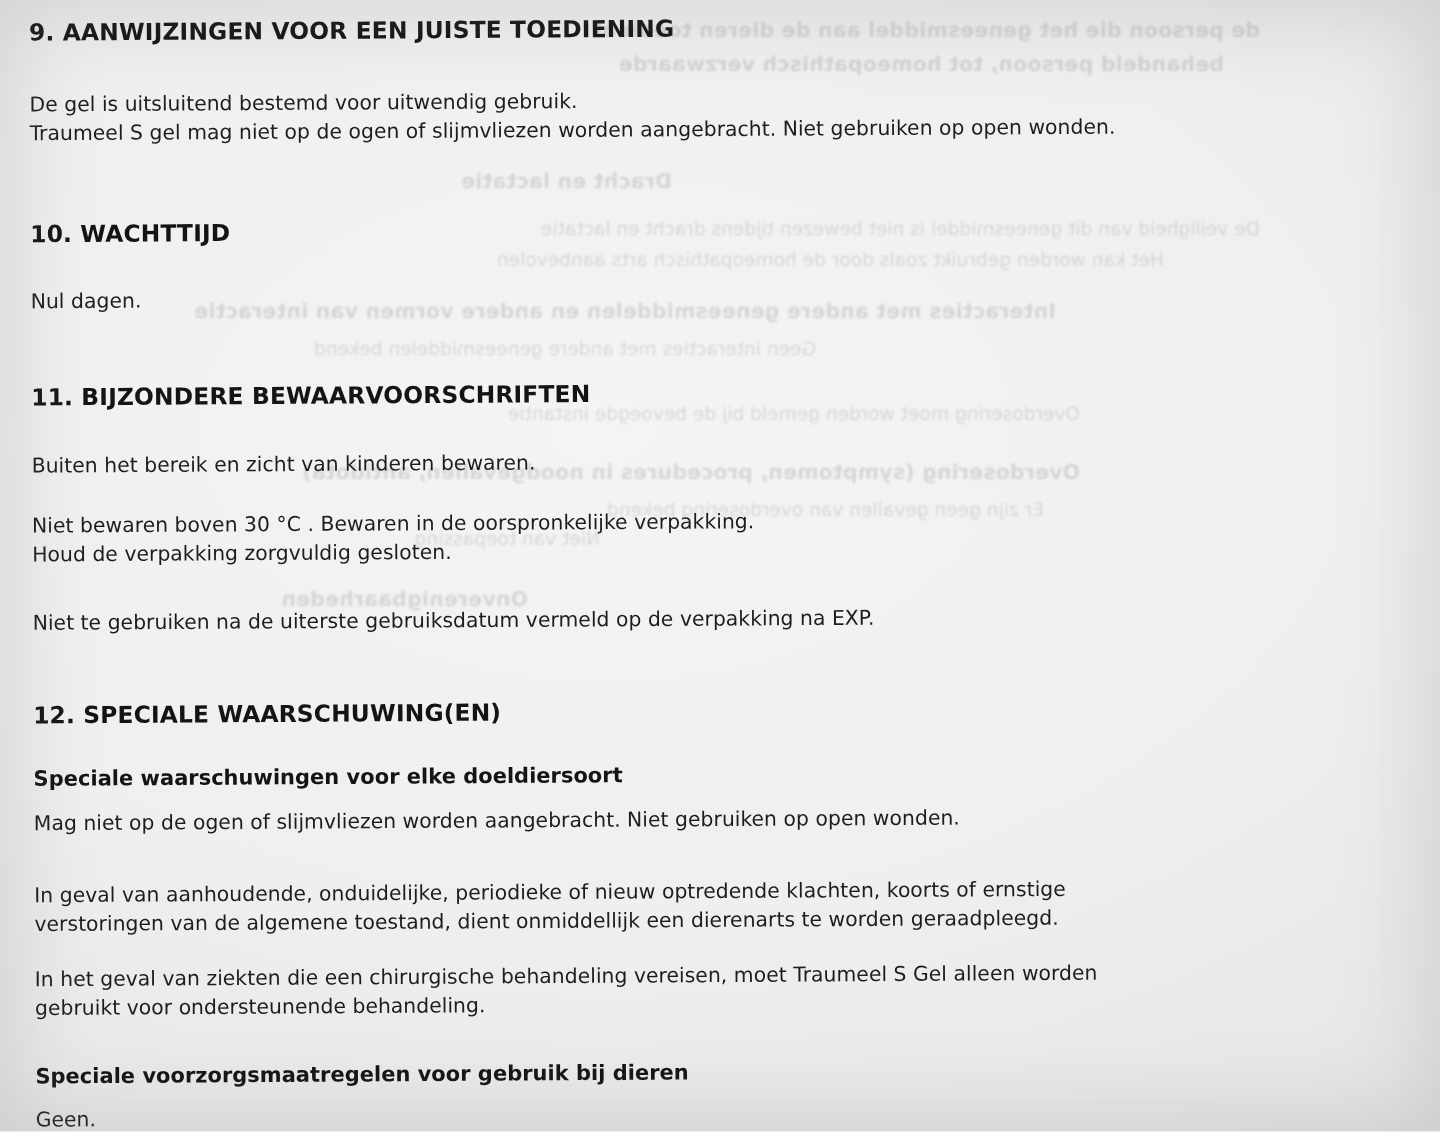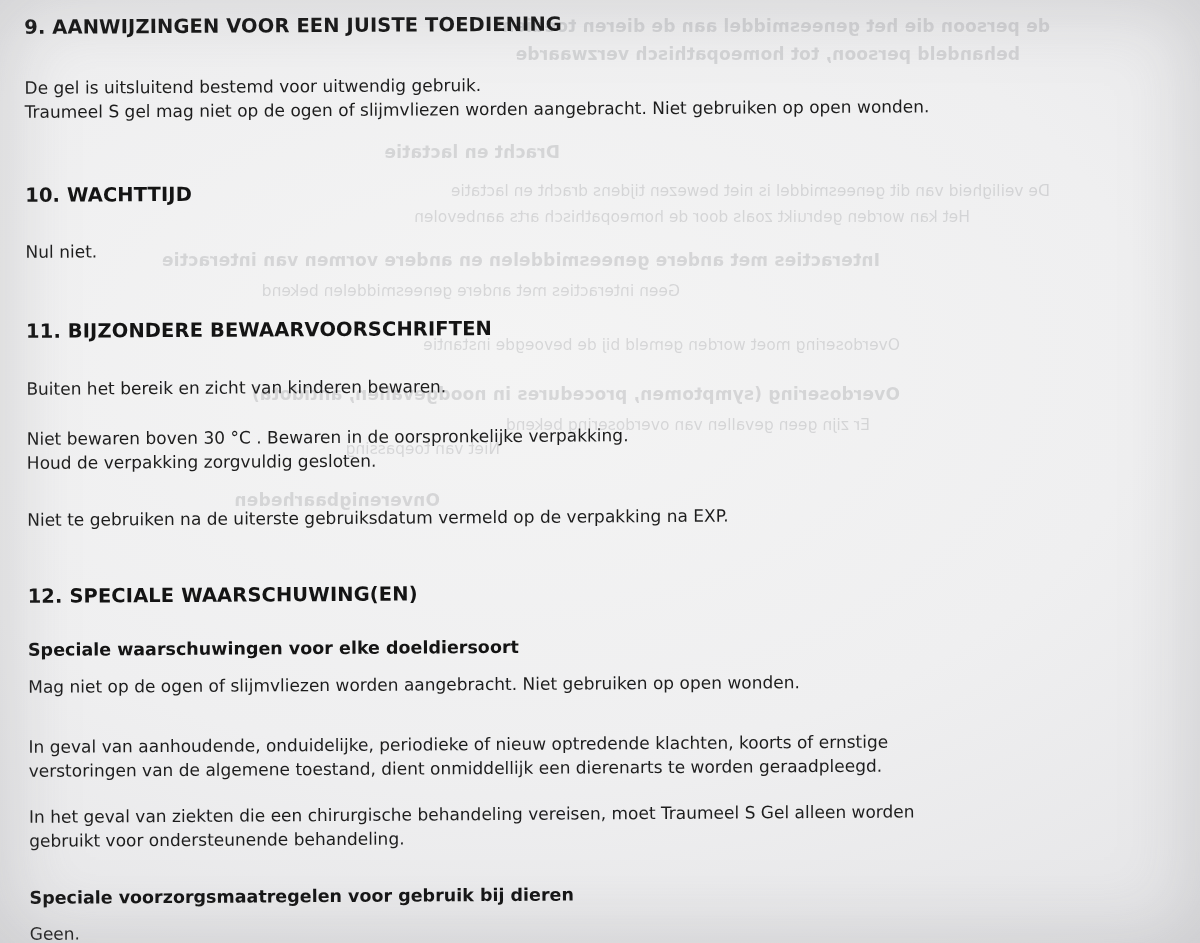--- a/index.html
+++ b/index.html
@@ -113,21 +113,21 @@
     <div class="bl b-body" style="left:700px; top:440px;">Niet van toepassing</div>
   </div>
 
   <div class="content skew">
 
     <h2 class="sec blk" style="left:24px; top:16px;">9. AANWIJZINGEN VOOR EEN JUISTE TOEDIENING</h2>
     <p class="body blk" style="left:24px; top:76px; width:1060px;">De gel is uitsluitend bestemd voor uitwendig gebruik.
 Traumeel S gel mag niet op de ogen of slijmvliezen worden aangebracht. Niet gebruiken op open wonden.</p>
 
     <h2 class="sec blk" style="left:24px; top:184px;">10. WACHTTIJD</h2>
-    <p class="body blk" style="left:24px; top:240px;">Nul niet.</p>
+    <p class="body blk" style="left:24px; top:240px;">Nul dagen.</p>
 
     <h2 class="sec blk" style="left:24px; top:320px;">11. BIJZONDERE BEWAARVOORSCHRIFTEN</h2>
     <p class="body blk" style="left:24px; top:377px;">Buiten het bereik en zicht van kinderen bewaren.</p>
     <p class="body blk" style="left:24px; top:427px; width:1060px;">Niet bewaren boven 30 °C . Bewaren in de oorspronkelijke verpakking.
 Houd de verpakking zorgvuldig gesloten.</p>
     <p class="body blk" style="left:24px; top:508px; width:1060px;">Niet te gebruiken na de uiterste gebruiksdatum vermeld op de verpakking na EXP.</p>
 
     <h2 class="sec blk" style="left:24px; top:585px;">12. SPECIALE WAARSCHUWING(EN)</h2>
 
     <h3 class="sub blk" style="left:24px; top:640px;">Speciale waarschuwingen voor elke doeldiersoort</h3>

